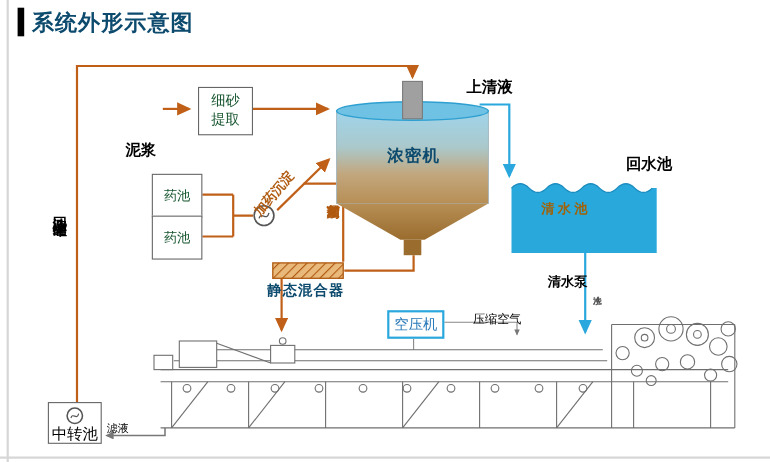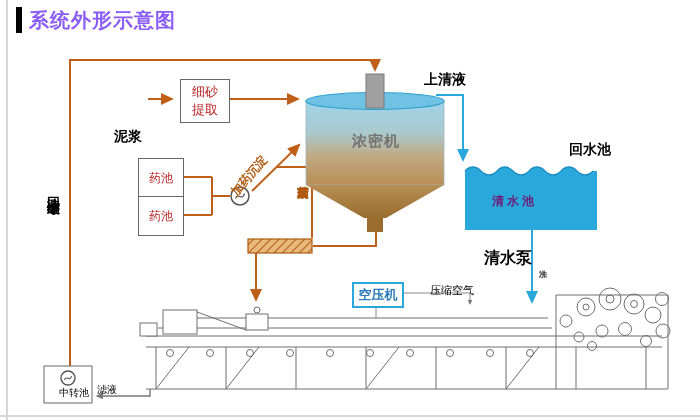--- a/index.html
+++ b/index.html
@@ -5,52 +5,52 @@
   html,body{margin:0;padding:0;background:#fff;}
   #stage{
     position:relative;width:700px;height:420px;background:#ffffff;
     font-family:"DejaVu Sans",sans-serif;overflow:hidden;
   }
   .edge-v{position:absolute;left:6px;top:0;width:2px;height:420px;background:#d6d6d6;}
   .edge-h{position:absolute;left:0;top:415px;width:700px;height:2px;background:#d6d6d6;}
   #title{
     position:absolute;left:16px;top:7px;height:26px;line-height:26px;
     border-left:6px solid #000;padding-left:7px;
-    font-size:20px;font-weight:700;color:#8b5cf6;letter-spacing:1px;
+    font-size:20px;font-weight:700;color:#0c4a6e;letter-spacing:1px;
   }
   svg{position:absolute;left:0;top:0;z-index:1;}
   .lbl{position:absolute;z-index:2;white-space:nowrap;color:#000000;}
   .b{font-weight:700;}
-  .navy{color:#737373;}
+  .navy{color:#0c4a6e;}
   .ora{color:#b05a10;}
   .vert{writing-mode:vertical-rl;text-orientation:upright;}
   .boxnode{
     position:absolute;z-index:2;background:#fff;border:1px solid #666;
     display:flex;align-items:center;justify-content:center;text-align:center;
-    color:#b91c1c;
+    color:#14532d;
   }
   #sand-box{left:180px;top:79px;width:48px;height:42px;font-size:13px;}
   #sand-box span{display:block;width:28px;word-break:break-all;line-height:1.35;}
   #chem-box-1{left:138px;top:158px;width:44px;height:38px;font-size:12px;}
   #chem-box-2{left:138px;top:196px;width:44px;height:38px;font-size:12px;}
   #aircomp-box{left:352px;top:282px;width:48px;height:22px;border:2px solid #2aa7dd;
-    color:#2a7ab8;font-weight:700;font-size:13px;}
+    color:#2a7ab8;font-weight:400;font-size:13px;}
   #lbl-mud{left:114px;top:87px;font-size:14px;margin-top:41px;}
   #lbl-thickener{left:352px;top:132px;font-size:15px;letter-spacing:1px;}
   #lbl-supernatant{left:424px;top:71px;font-size:14px;}
   #lbl-returnpool{left:524px;top:141px;font-size:14px;margin-left:45px;}
-  #lbl-clearpool{left:492px;top:182px;font-size:12px;font-weight:700;color:#701a75;letter-spacing:3px;margin-top:11px;}
-  #lbl-clearpump{left:484px;top:248px;font-size:16px;}
+  #lbl-clearpool{left:492px;top:182px;font-size:12px;font-weight:700;color:#a16207;letter-spacing:3px;}
+  #lbl-clearpump{left:498px;top:248px;font-size:12px;}
   #lbl-flushwater{left:536px;top:263px;font-size:8px;color:#444;}
   #lbl-dosesettle{left:234px;top:186px;font-size:12px;transform:rotate(-50deg);transform-origin:0 50%;}
   #lbl-dosefloc{left:294px;top:176px;font-size:12px;}
   #lbl-staticmixer{left:243px;top:255px;font-size:13px;letter-spacing:1px;}
   #lbl-compair{left:430px;top:283px;font-size:11px;text-align:right;}
   #lbl-returnthick{left:44px;top:186px;font-size:13px;letter-spacing:2px;}
-  #lbl-transfer{left:47px;top:386px;width:42px;text-align:right;font-size:10px;}
+  #lbl-transfer{left:47px;top:386px;width:42px;text-align:right;font-size:14px;}
   #lbl-filtrate{left:97px;top:383px;font-size:10px;text-align:right;}
 </style>
 </head>
 <body>
 
 <div id="stage">
   <div class="edge-v"></div>
   <div class="edge-h"></div>
 
   <div id="title" class="b">系统外形示意图</div>
@@ -202,20 +202,21 @@
 
   <div class="boxnode" id="chem-box-1">
     <span>药池</span>
   </div>
   <div class="boxnode" id="chem-box-2">
     <span>药池</span>
   </div>
 
   <div class="lbl b ora" id="lbl-dosesettle">加药沉淀</div>
   <div class="lbl b ora vert" id="lbl-dosefloc">加药絮凝</div>
+  <div class="lbl b navy" id="lbl-staticmixer">静态混合器</div>
 
   <div class="boxnode" id="aircomp-box">
     <span>空压机</span>
   </div>
   <div class="lbl" id="lbl-compair">压缩空气</div>
 
   <div class="lbl b vert" id="lbl-returnthick">回浓缩罐</div>
   <div class="lbl" id="lbl-transfer">中转池</div>
   <div class="lbl" id="lbl-filtrate">滤液</div>
 </div>

